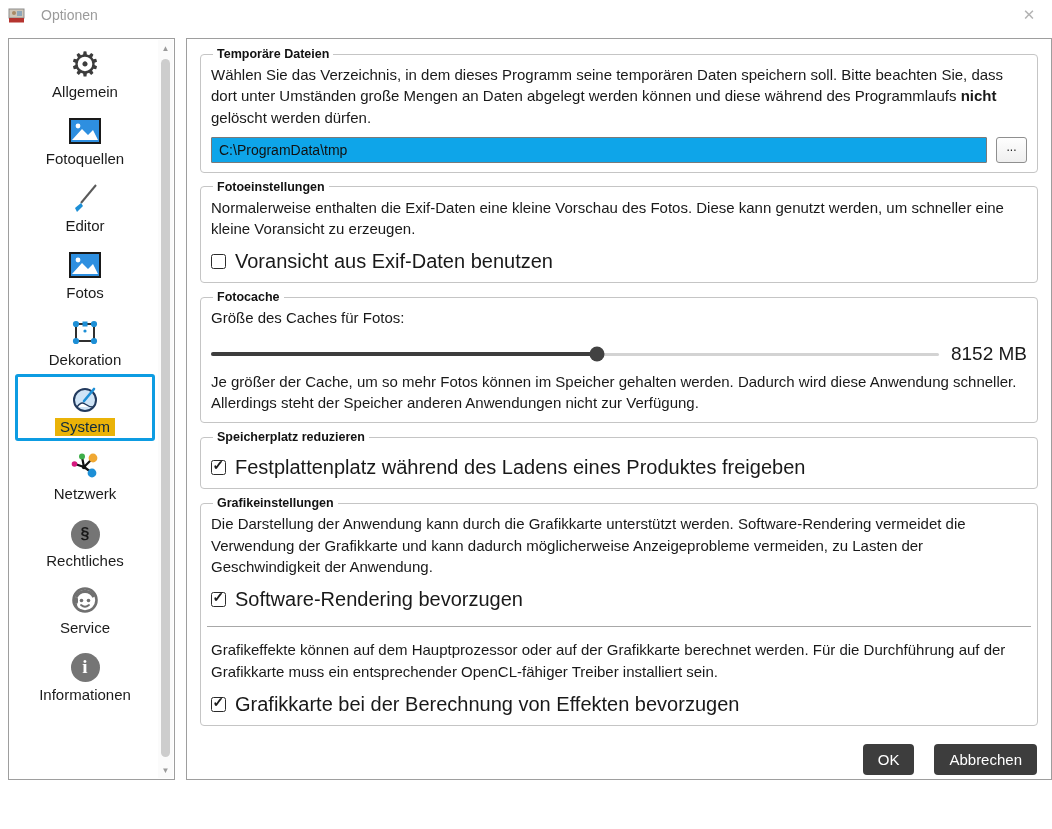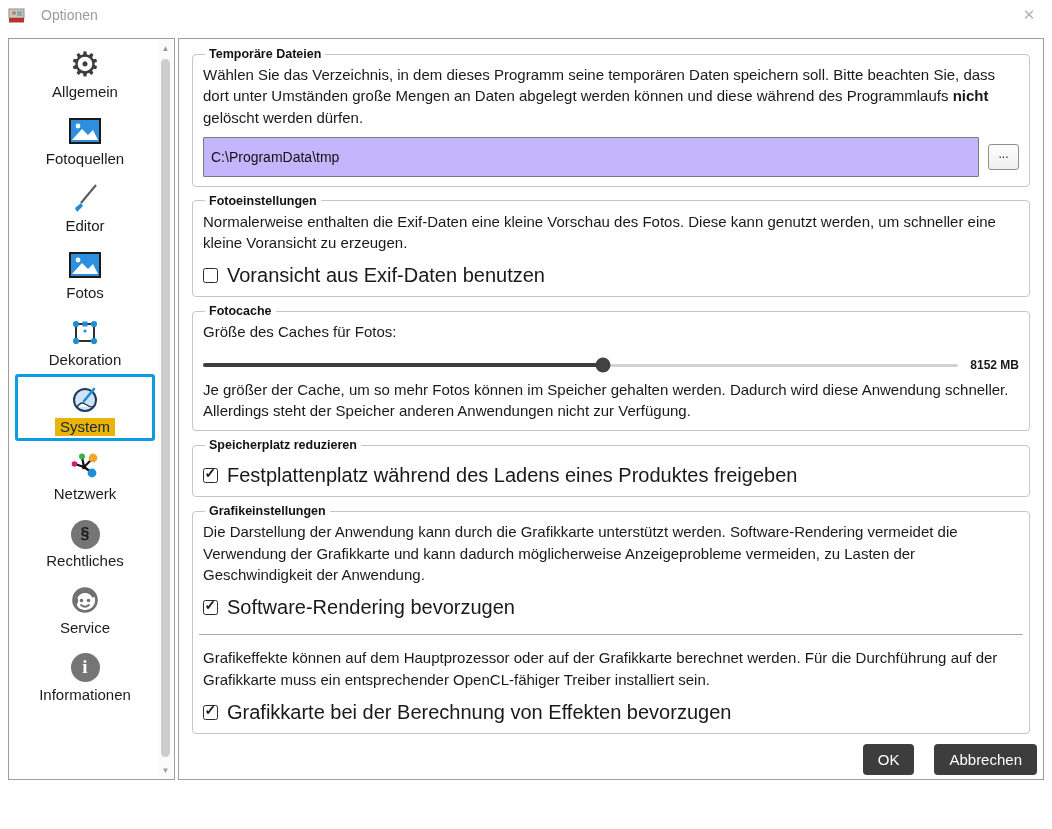--- a/index.html
+++ b/index.html
@@ -6,21 +6,21 @@
   .window{position:relative;width:1052px;height:829px;background:#ffffff;overflow:hidden;}
 
   
   .titlebar{position:absolute;left:0;top:0;width:100%;height:30px;background:#ffffff;display:flex;align-items:center;}
   .titlebar .appicon{width:17px;height:17px;margin-left:8px;}
   .titlebar .title{margin-left:16px;font-size:14px;color:#9b9b9b;}
   .close-btn{position:absolute;right:8px;top:2px;width:30px;height:26px;display:flex;align-items:center;justify-content:center;color:#b3b3b3;font-size:15px;cursor:default;}
 
   
   .sidebar{position:absolute;left:8px;top:38px;width:167px;height:742px;border:1px solid #9e9e9e;background:#fff;box-sizing:border-box;}
-  .mainpanel{position:absolute;left:178px;top:38px;width:866px;height:742px;border:1px solid #9e9e9e;background:#fff;box-sizing:border-box;padding:8px 13px 0 13px;overflow:hidden;}
+  .mainpanel{position:absolute;left:186px;top:38px;width:866px;height:742px;border:1px solid #9e9e9e;background:#fff;box-sizing:border-box;padding:8px 13px 0 13px;overflow:hidden;}
 
   
   .nav{position:absolute;left:0;top:0;width:150px;display:flex;flex-direction:column;}
   .nav-item{height:67px;box-sizing:border-box;margin:0 4px 0 6px;border:3px solid transparent;border-radius:3px;display:flex;flex-direction:column;align-items:center;padding-top:3px;cursor:default;}
   .nav-item .iconwrap{height:38px;display:flex;align-items:center;justify-content:center;}
   .nav-item .navlabel{font-size:15px;color:#1b1b1b;line-height:18px;padding:0 5px;}
   .nav-item.selected{border-color:#0d9ce2;}
   .nav-item.selected .navlabel{background:#eab308;color:#0f2a3e;}
   .gear-glyph{font-size:34px;color:#3c3c3c;line-height:34px;}
   .circle-badge{width:29px;height:29px;border-radius:50%;background:#757575;color:#fff;display:flex;align-items:center;justify-content:center;font-weight:bold;}
@@ -37,30 +37,30 @@
   
   fieldset{border:1px solid #c5c5c5;border-radius:4px;margin:0 0 7px 0;padding:1px 10px 9px 10px;}
   legend{font-size:12.5px;font-weight:bold;color:#121212;padding:0 4px;margin-left:2px;}
   .para{font-size:15px;color:#191919;line-height:1.42;margin:2px 0 0 0;}
   .checkrow{display:flex;align-items:center;gap:9px;margin-top:11px;font-size:20px;color:#191919;}
   .checkbox{width:15px;height:15px;border:1.6px solid #2b2b2b;border-radius:2.5px;box-sizing:border-box;position:relative;background:#fff;flex:0 0 auto;}
   .checkbox.checked::after{content:"✓";position:absolute;left:0.5px;top:-4px;font-size:14px;font-weight:bold;color:#1c1c1c;}
 
   
   .pathrow{display:flex;align-items:center;gap:9px;margin-top:9px;}
-  .pathrow input{flex:1;height:26px;box-sizing:border-box;border:1px solid #7a7a7a;border-radius:1px;padding:19px 7px;font-size:14px;color:#111;font-family:"Liberation Sans",sans-serif;background:#c4b5fd;}
+  .pathrow input{flex:1;height:26px;box-sizing:border-box;border:1px solid #7a7a7a;border-radius:1px;padding:5px 7px;font-size:14px;color:#111;font-family:"Liberation Sans",sans-serif;background:#0ea5e9;}
   .browse-btn{width:31px;height:26px;box-sizing:border-box;border:1px solid #8f8f8f;border-radius:3px;background:linear-gradient(#fefefe,#efefef);font-size:12px;color:#222;display:flex;align-items:center;justify-content:center;padding-bottom:5px;}
 
   
   .sliderrow{display:flex;align-items:center;gap:12px;margin:14px 0 6px 0;}
   .slider{flex:1;position:relative;height:16px;}
   .slider .track{position:absolute;left:0;right:0;top:7px;height:3px;background:#d3d3d3;border-radius:2px;}
   .slider .fill{position:absolute;left:0;top:6px;height:4px;background:#3d3d3d;border-radius:2px;}
   .slider .thumb{position:absolute;top:8px;width:15px;height:15px;border-radius:50%;background:#424242;transform:translate(-50%,-50%);}
-  .slider-value{font-size:12px;color:#191919;white-space:nowrap;font-weight:bold;}
+  .slider-value{font-size:19px;color:#191919;white-space:nowrap;}
 
   .divider{border:none;border-top:1px solid #a8a8a8;margin:15px -4px 12px -4px;}
 
   
   .footer{position:absolute;right:15px;top:744px;display:flex;gap:20px;}
   .btn{height:31px;border:none;border-radius:4px;background:#3d3d3d;color:#ffffff;font-size:15px;padding:0 15px;font-family:"Liberation Sans",sans-serif;display:flex;align-items:center;justify-content:center;}
 </style>
 </head>
 <body>
 

